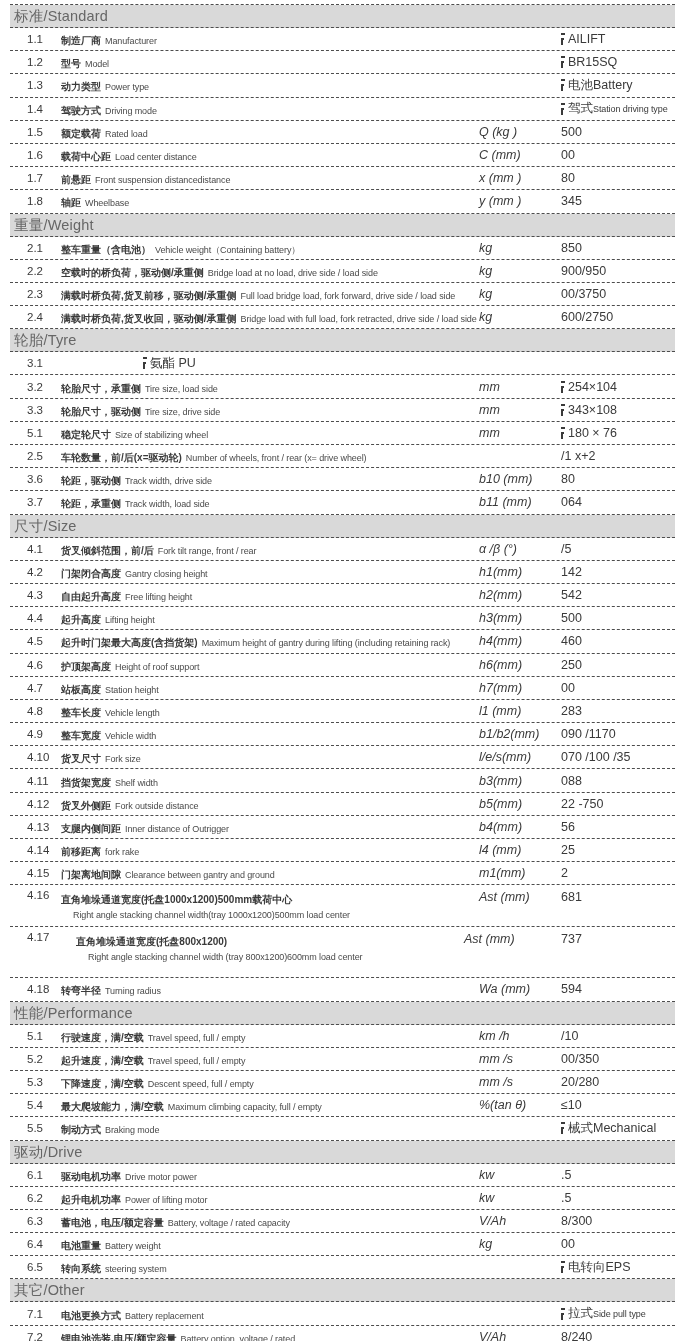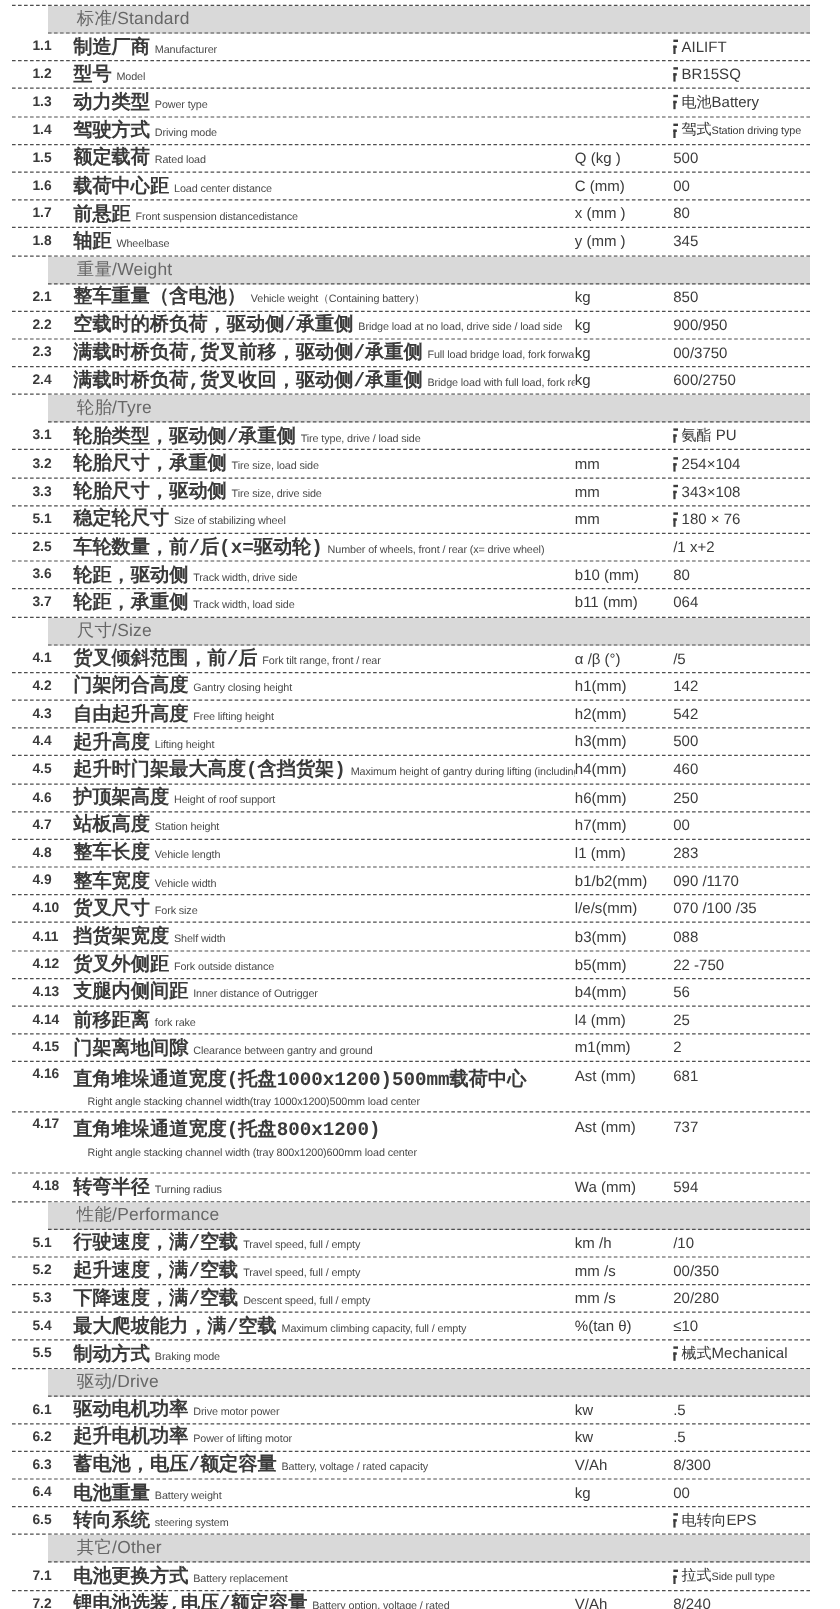--- a/index.html
+++ b/index.html
@@ -1,30 +1,30 @@
 <!DOCTYPE html>
 <html><head>
 <meta charset="utf-8">
 <style>
   html,body{margin:0;padding:0;background:#ffffff;}
   body{width:700px;height:1341px;font-family:"Liberation Sans","DejaVu Sans",sans-serif;overflow:hidden;}
   .sheet{margin:4px 25px 0 10px;border-top:1px dashed #4d4d4d;}
   .band{height:22px;line-height:22px;background:#d9d9d9;color:#666666;font-size:14.5px;
-        padding-left:24px;border-bottom:1px dashed #4d4d4d;letter-spacing:.2px;margin-left:30px;}
+        padding-left:4px;border-bottom:1px dashed #4d4d4d;letter-spacing:.2px;}
   .row{display:flex;align-items:center;height:22.2px;border-bottom:1px dashed #4d4d4d;
        padding-left:17px;color:#3a3a3a;}
   .row.tall{align-items:flex-start;padding-top:4px;}
   .row.tall.t1{height:37px;}
-  .row.tall.t2{height:46px;}
-  .no{width:34px;flex:0 0 34px;font-size:11.5px;font-weight:700;}
+  .row.tall.t2{height:46px;gap:15px;}
+  .no{width:34px;flex:0 0 34px;font-size:11.5px;font-weight:400;}
   .label{flex:1 1 auto;min-width:0;white-space:nowrap;overflow:hidden;}
-  .zh{font-size:16px;font-weight:600;font-family:Liberation Mono, monospace;}
+  .zh{font-size:10px;font-weight:600;}
   .en{font-size:9px;color:#4a4a4a;margin-left:4px;letter-spacing:-0.1px;}
   .row.tall .en{display:block;margin-left:12px;margin-top:3px;}
-  .unit{width:82px;flex:0 0 82px;font-size:12.5px;white-space:nowrap;}
+  .unit{width:82px;flex:0 0 82px;font-size:12.5px;white-space:nowrap;font-style:italic;}
   .value{width:114px;flex:0 0 114px;font-size:12.5px;white-space:nowrap;
          display:flex;align-items:center;overflow:hidden;}
   .row.tall .value,.row.tall .unit{margin-top:1px;}
   .frag{display:inline-block;width:4px;height:12px;margin-right:3px;flex:0 0 4px;
         background:
           linear-gradient(#3a3a3a,#3a3a3a) left top/4px 2px no-repeat,
           linear-gradient(#3a3a3a,#3a3a3a) left 5px/3px 2px no-repeat,
           linear-gradient(#3a3a3a,#3a3a3a) left bottom/2px 7px no-repeat;}
   .value-en{font-size:9px;letter-spacing:-0.1px;}
 </style>
@@ -131,21 +131,20 @@
       <span class="no">2.4</span>
       <span class="label"><span class="zh">满载时桥负荷,货叉收回，驱动侧/承重侧</span><span class="en">Bridge load with full load, fork retracted, drive side / load side</span></span>
       <span class="unit">kg</span>
       <span class="value">
         <span>600/2750</span>
       </span>
     </div>
     <div class="band">轮胎/Tyre</div>
     <div class="row">
       <span class="no">3.1</span>
-      <span class="label"><span class="zh">轮胎类型，驱动侧/承重侧</span><span class="en">Tire type, drive / load side</span></span>
       <span class="unit"></span>
       <span class="value">
         <span class="frag"></span>
         <span>氨酯  PU</span>
       </span>
     </div>
     <div class="row">
       <span class="no">3.2</span>
       <span class="label"><span class="zh">轮胎尺寸，承重侧</span><span class="en">Tire size, load side</span></span>
       <span class="unit">mm</span>

